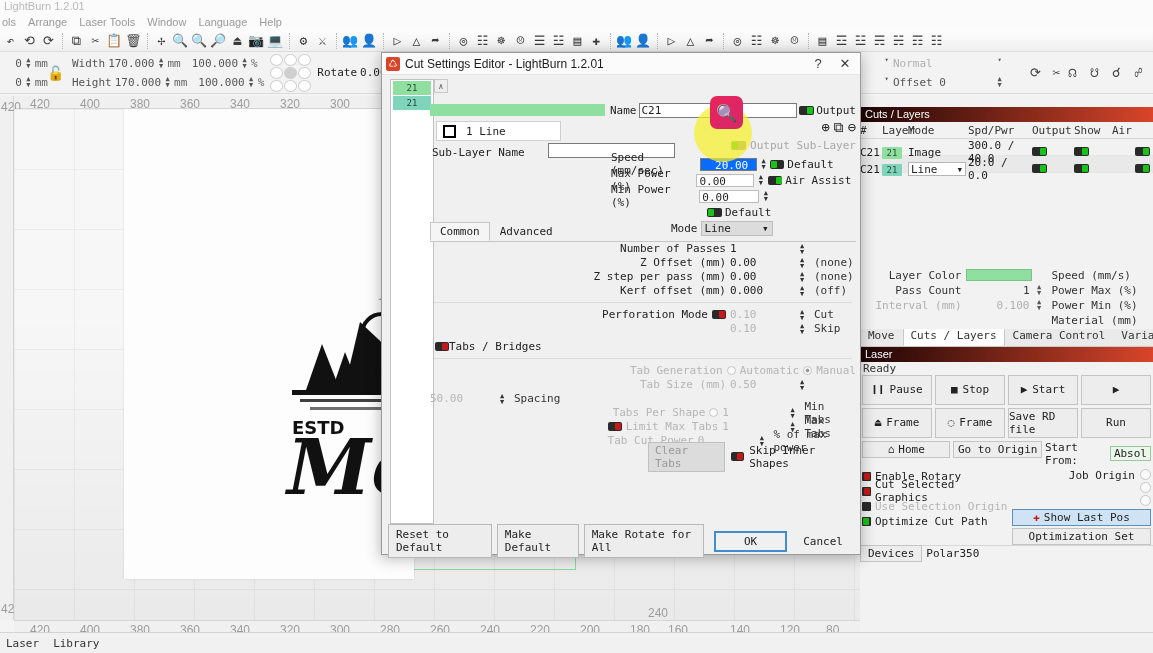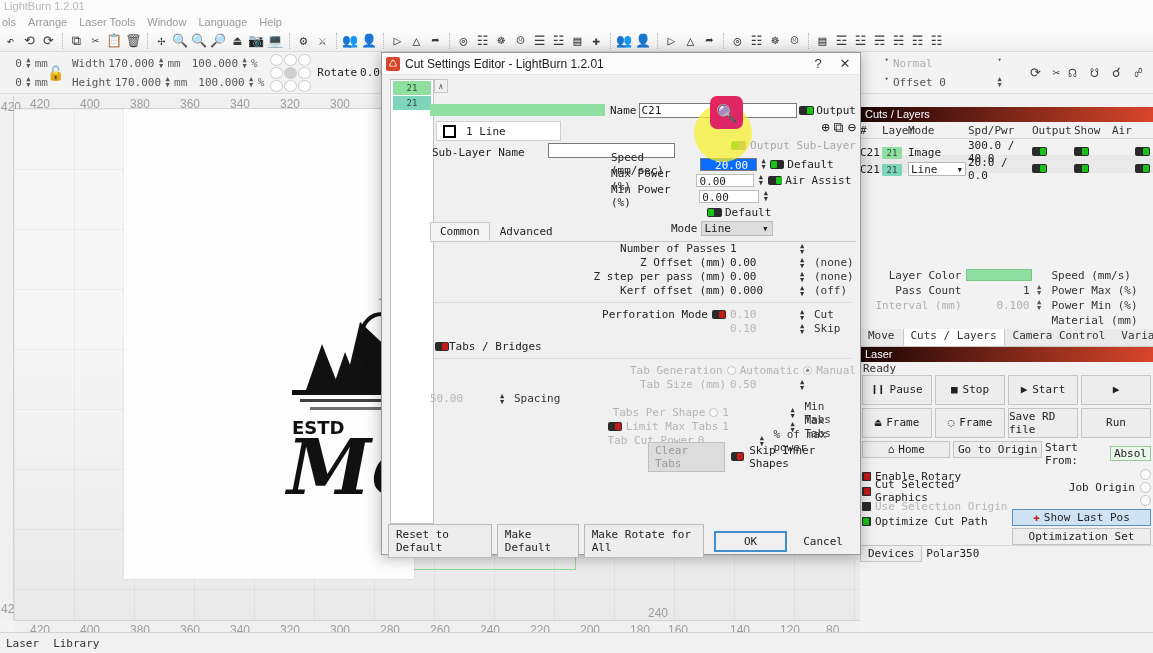--- a/index.html
+++ b/index.html
@@ -601,21 +601,21 @@
           <div class="chk" style="color:#b5b5b5">
               <span class="chkbox dim"></span>
               <span>Use Selection Origin</span>
             </div>
           <div class="chk">
               <span class="chkbox greenleft"></span>
               <span>Optimize Cut Path</span>
             </div>
         </div>
         <div style="flex:1">
-          <div style="display:flex;align-items:center;gap:5px;justify-content:flex-end">
+          <div style="display:flex;align-items:flex-start;gap:5px;justify-content:flex-end">
             <span>Job Origin</span>
             <div style="display:grid;grid-template-rows:repeat(3,12px);gap:1px">
               <span class="radio"></span>
               <span class="radio"></span>
               <span class="radio"></span>
             </div>
           </div>
           <div class="lbtn2" style="background:#cfe3f5;border-color:#5b8fbe;margin-top:2px">
             <span style="color:#c41a1a">✚</span>
             <span>Show Last Pos</span>

